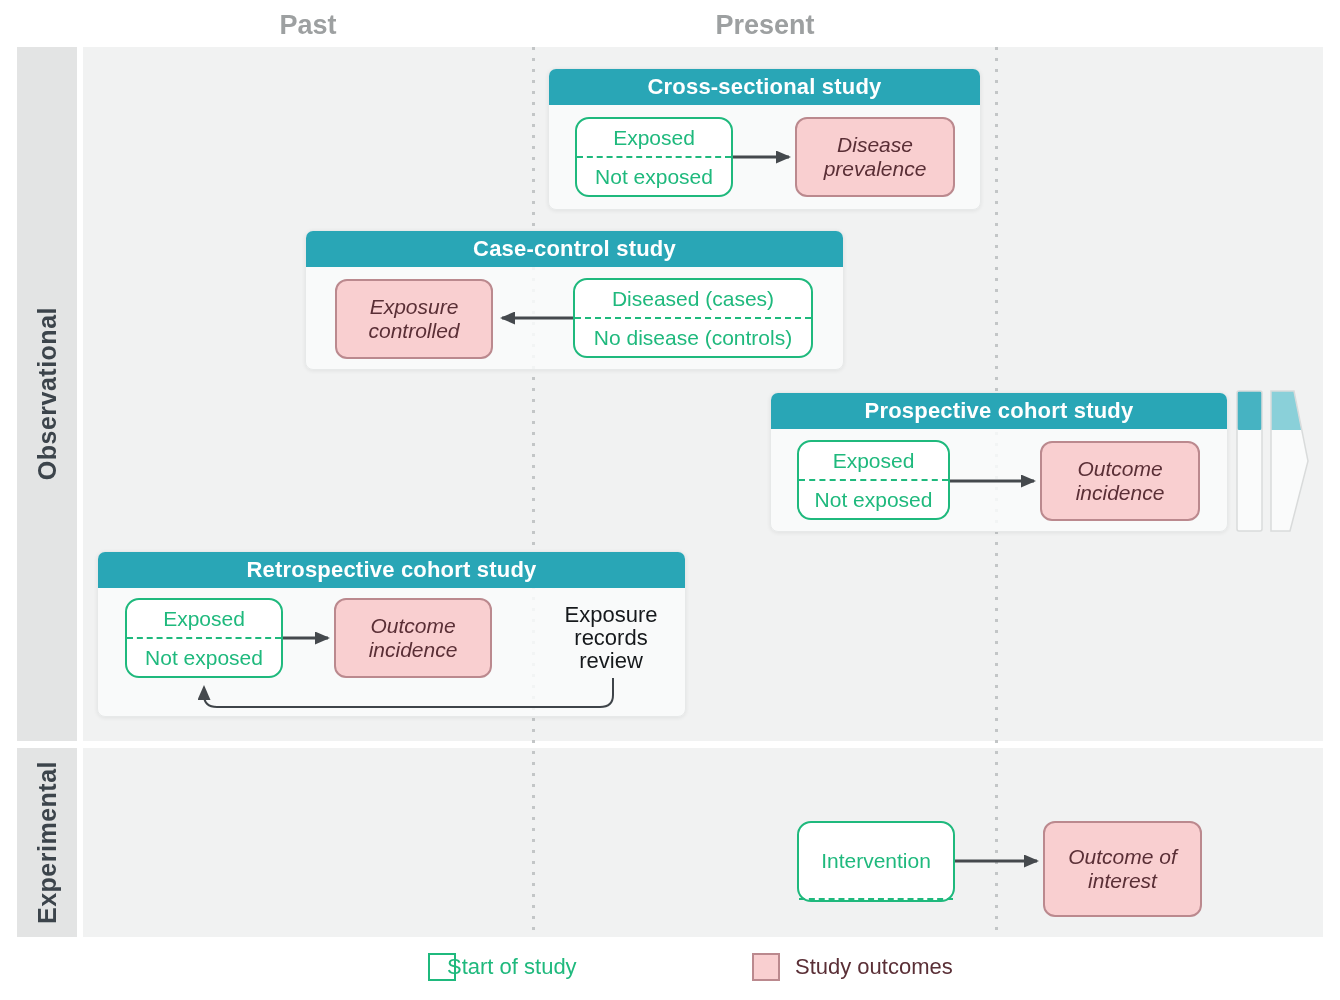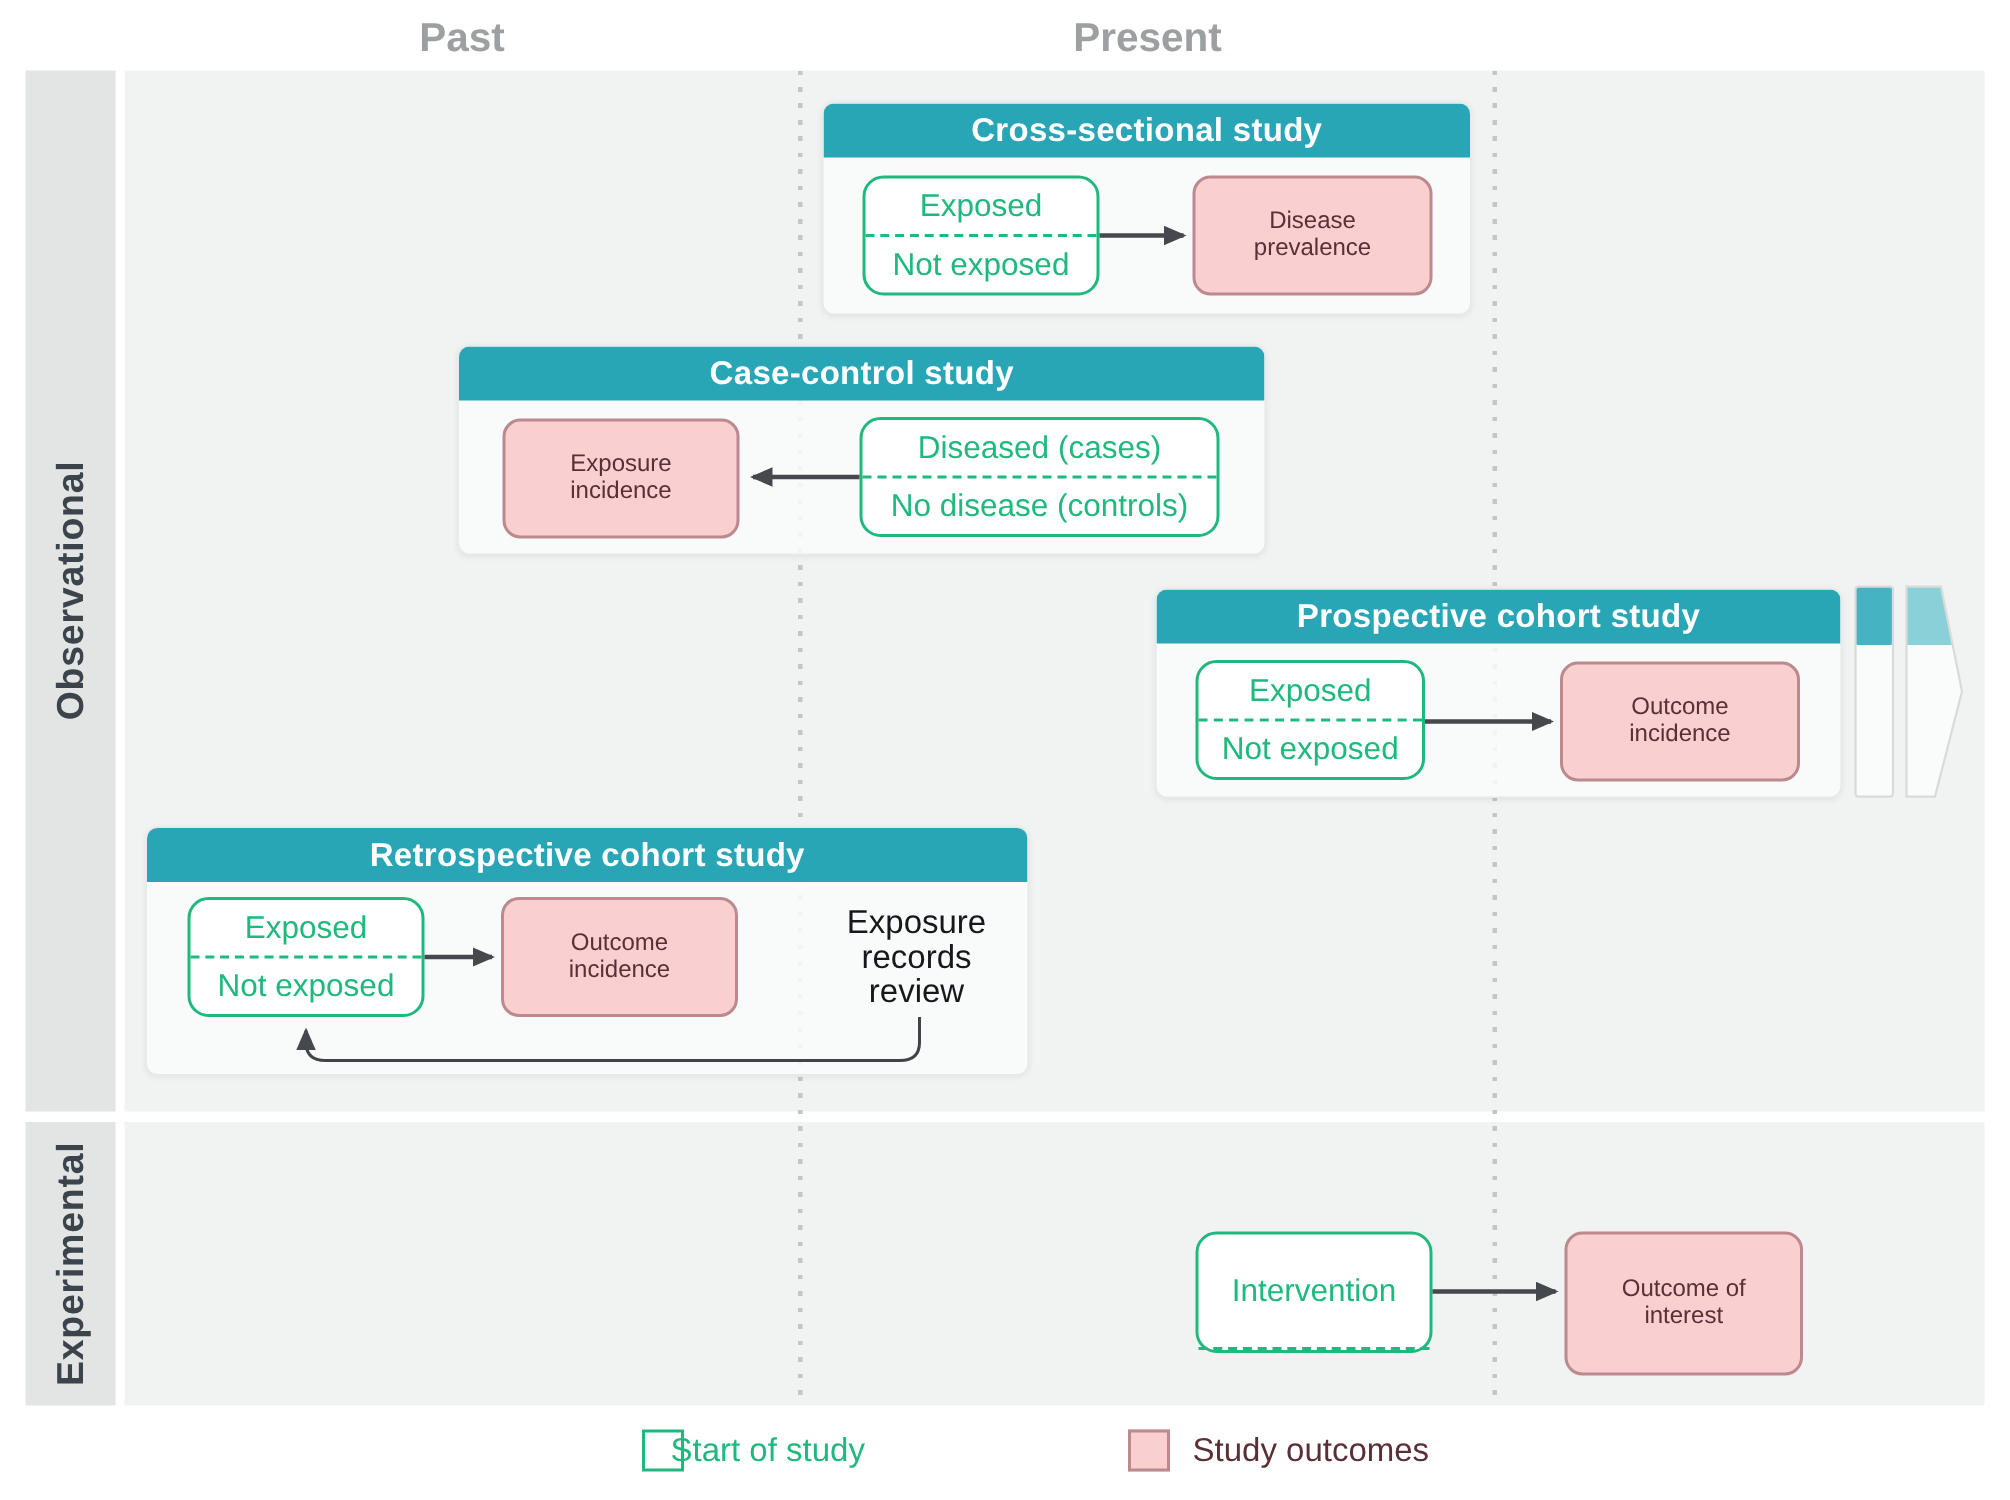--- a/index.html
+++ b/index.html
@@ -40,22 +40,22 @@
     display:flex;align-items:center;justify-content:center;letter-spacing:.2px;}
 
   
   .start-box{position:absolute;border:2px solid var(--start-green);border-radius:14px;background:#ffffff;
     display:flex;flex-direction:column;color:var(--start-green);font-size:21px;}
   .start-box .half{flex:1;display:flex;align-items:center;justify-content:center;white-space:nowrap;text-align:center;}
   .dash-divider{width:100%;border-top:2px dashed var(--start-green);}
 
   
   .outcome-box{position:absolute;background:var(--outcome-pink-bg);border:2px solid var(--outcome-pink-border);
-    border-radius:12px;color:var(--outcome-text);font-size:16px;line-height:1.15;
-    display:flex;align-items:center;justify-content:center;text-align:center;padding:4px 10px;}
+    border-radius:12px;color:var(--outcome-text);font-size:21px;line-height:1.15;
+    display:flex;align-items:center;justify-content:center;text-align:center;padding:4px 10px;font-style:italic;}
 
   .note-text{position:absolute;font-size:22px;line-height:1.05;color:#16191c;text-align:center;}
 
   
   .overlay{position:absolute;left:0;top:0;z-index:3;pointer-events:none;}
   .strips{position:absolute;z-index:2;}
 
   
   .legend-swatch{position:absolute;width:28px;height:28px;}
   .legend-swatch.start{border:2px solid var(--start-green);background:#ffffff;}
@@ -92,21 +92,21 @@
   <div class="start-box" style="left:575px;top:117px;width:158px;height:80px;z-index:2;">
     <div class="half">Exposed</div>
     <div class="dash-divider"></div>
     <div class="half">Not exposed</div>
   </div>
   <div class="outcome-box" style="left:795px;top:117px;width:160px;height:80px;z-index:2;">Disease prevalence</div>
 
   <div class="card" style="left:305px;top:230px;width:539px;height:140px;">
     <div class="card-header">Case-control study</div>
   </div>
-  <div class="outcome-box" style="left:335px;top:279px;width:158px;height:80px;z-index:2;">Exposure incidence</div>
+  <div class="outcome-box" style="left:335px;top:279px;width:158px;height:80px;z-index:2;">Exposure controlled</div>
   <div class="start-box" style="left:573px;top:278px;width:240px;height:80px;z-index:2;">
     <div class="half">Diseased (cases)</div>
     <div class="dash-divider"></div>
     <div class="half">No disease (controls)</div>
   </div>
 
   <div class="card" style="left:770px;top:392px;width:458px;height:140px;">
     <div class="card-header">Prospective cohort study</div>
   </div>
   <div class="start-box" style="left:797px;top:440px;width:153px;height:80px;z-index:2;">

